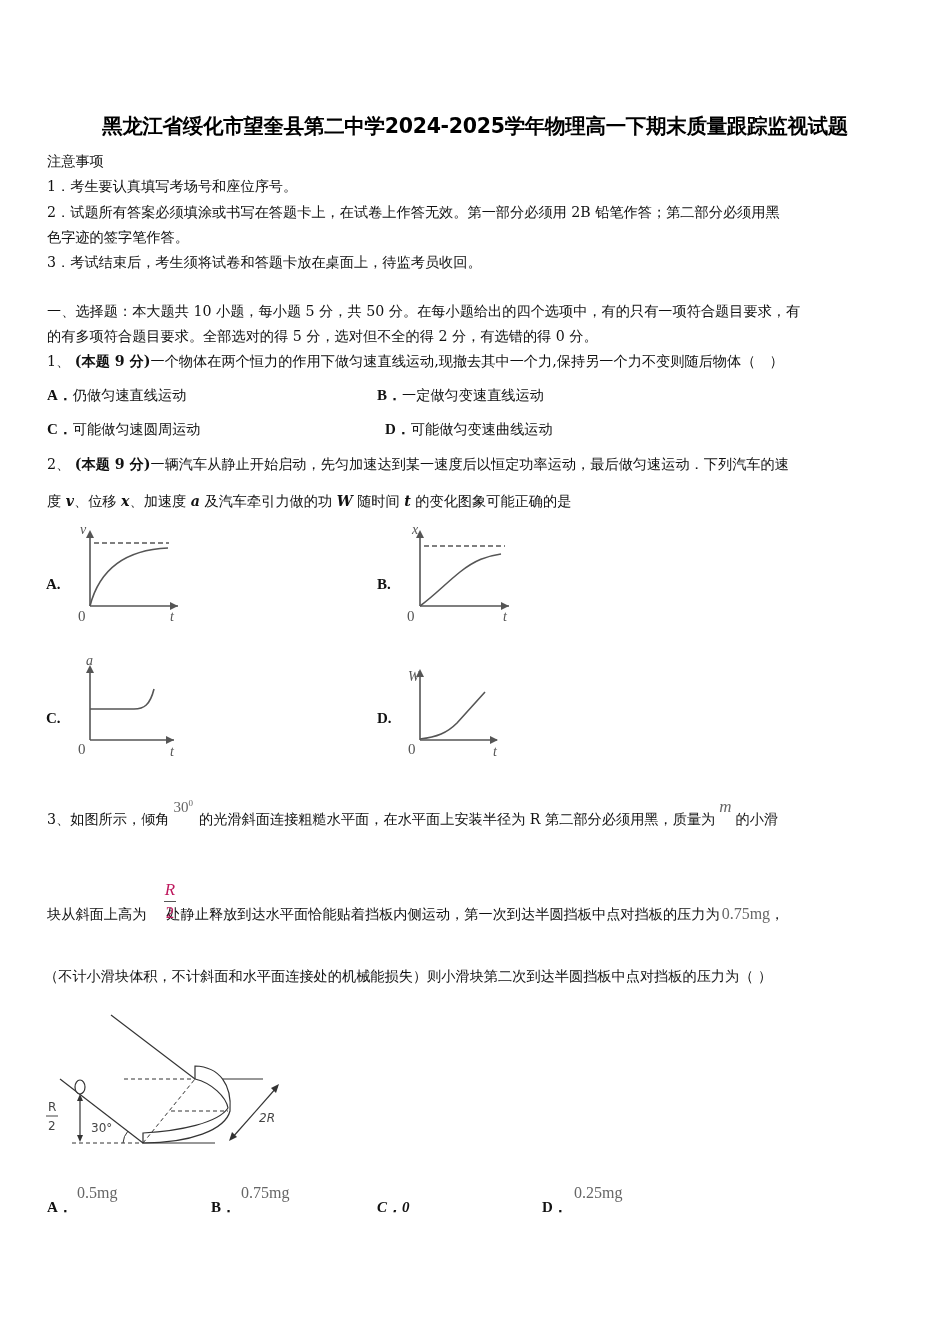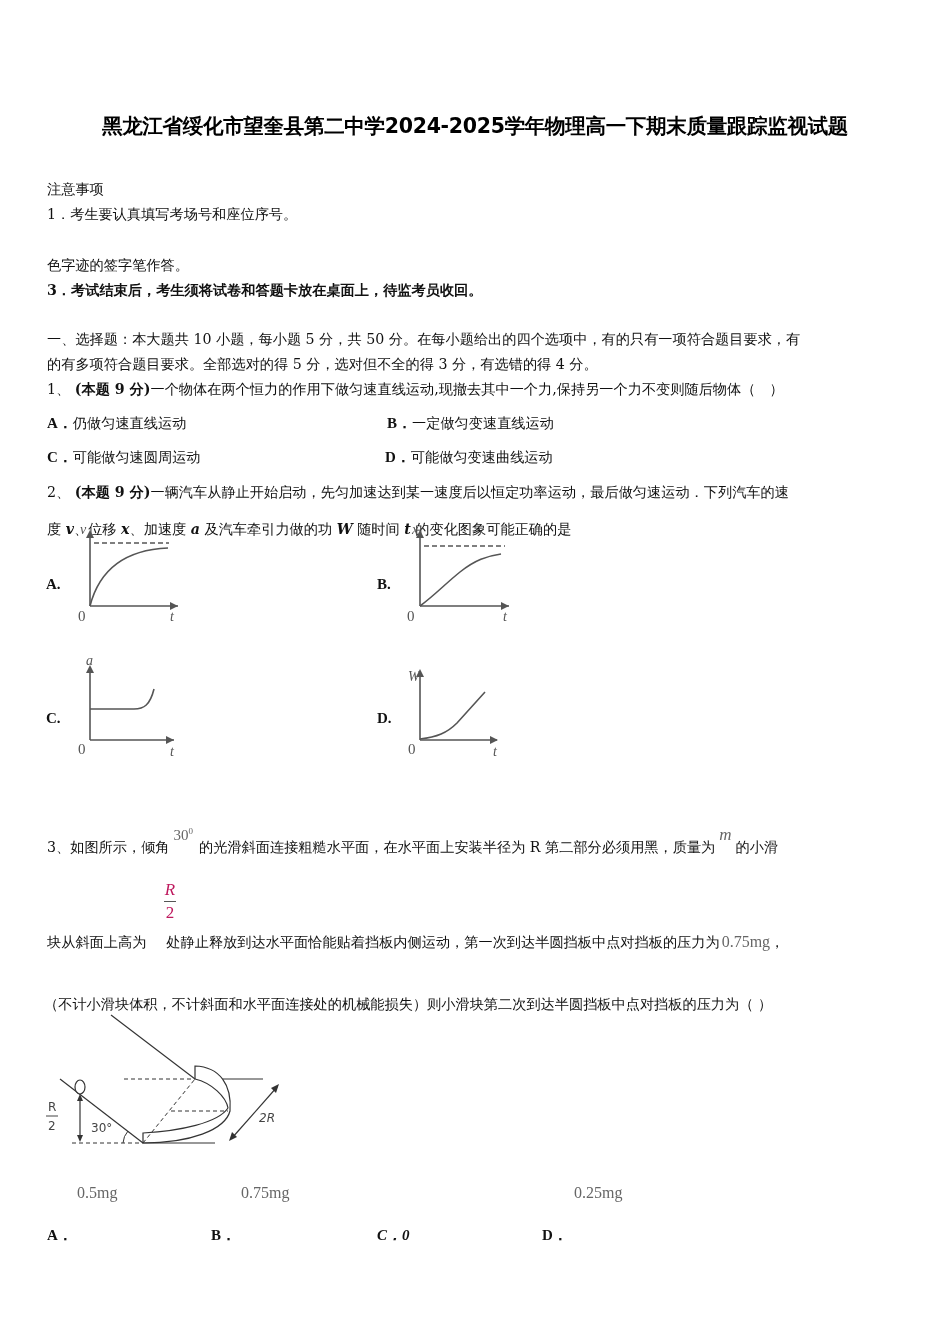--- a/index.html
+++ b/index.html
@@ -3,55 +3,56 @@
 <meta charset="utf-8">
 <style>
   html, body { margin: 0; padding: 0; background: #ffffff; }
   body { width: 950px; height: 1344px; position: relative; overflow: hidden;
          font-family: "DejaVu Serif", "Liberation Serif", serif; color: #111; }
   .page { position: absolute; left: 0; top: 0; width: 950px; height: 1344px; }
   .abs { position: absolute; white-space: nowrap; }
   .title { left: 0; width: 950px; top: 112px; text-align: center;
            font-family: "DejaVu Sans", "Liberation Sans", sans-serif; font-weight: bold;
            font-size: 20.5px; letter-spacing: -0.3px; color: #000; }
-  .line { left: 47px; font-size: 14.2px; line-height: 18px; color: #111; margin-top: 28px; }
+  .line { left: 47px; font-size: 14.2px; line-height: 18px; color: #111; }
   .b { font-weight: bold; }
   .i { font-style: italic; }
   .opt-label { font-weight: bold; font-family: "Liberation Serif", serif; font-size: 15px; }
   .math { font-family: Liberation Serif, serif; color: #666; font-size: 16px; }
   .math i { font-style: italic; }
   .graph { position: absolute; }
   .graph svg { display: block; }
   .glabel { font-family: "Liberation Serif", serif; font-weight: bold; font-size: 15px; position: absolute; }
   .frac { display: inline-block; position: absolute; text-align: center; font-family: "Liberation Serif", serif; color: #be185d; font-size: 17px; }
   .frac .bar { display: block; border-top: 1px solid #555; width: 12px; margin: 1px auto; }
 </style>
 </head>
 <body>
 
 <div class="page">
 
   <div class="abs title">黑龙江省绥化市望奎县第二中学2024-2025学年物理高一下期末质量跟踪监视试题</div>
 
   <div class="abs line" style="top:152px;">注意事项</div>
   <div class="abs line" style="top:177px;">1．考生要认真填写考场号和座位序号。</div>
+  <div class="abs line" style="top:203px;">2．试题所有答案必须填涂或书写在答题卡上，在试卷上作答无效。第一部分必须用 2B 铅笔作答；第二部分必须用黑</div>
   <div class="abs line" style="top:228px;">色字迹的签字笔作答。</div>
-  <div class="abs line" style="top:253px;font-weight:bold;">3．考试结束后，考生须将试卷和答题卡放在桌面上，待监考员收回。</div>
+  <div class="abs line" style="top:253px;">3．考试结束后，考生须将试卷和答题卡放在桌面上，待监考员收回。</div>
 
   <div class="abs line" style="top:302px;">一、选择题：本大题共 10 小题，每小题 5 分，共 50 分。在每小题给出的四个选项中，有的只有一项符合题目要求，有</div>
-  <div class="abs line" style="top:327px;">的有多项符合题目要求。全部选对的得 5 分，选对但不全的得 3 分，有选错的得 4 分。</div>
+  <div class="abs line" style="top:327px;">的有多项符合题目要求。全部选对的得 5 分，选对但不全的得 2 分，有选错的得 0 分。</div>
 
   <div class="abs line" style="top:352px;">
     <span>1、</span>
     <span class="b">(本题 9 分)</span><span>一个物体在两个恒力的作用下做匀速直线运动,现撤去其中一个力,保持另一个力不变则随后物体（　）</span>
   </div>
   <div class="abs line" style="top:386px;">
     <span class="opt-label">A．</span><span>仍做匀速直线运动</span>
   </div>
-  <div class="abs line" style="top:386px; left:387px;">
+  <div class="abs line" style="top:386px; left:377px;">
     <span class="opt-label">B．</span><span>一定做匀变速直线运动</span>
   </div>
   <div class="abs line" style="top:420px;">
     <span class="opt-label">C．</span><span>可能做匀速圆周运动</span>
   </div>
   <div class="abs line" style="top:420px; left:385px;">
     <span class="opt-label">D．</span><span>可能做匀变速曲线运动</span>
   </div>
 
   <div class="abs line" style="top:455px;">

